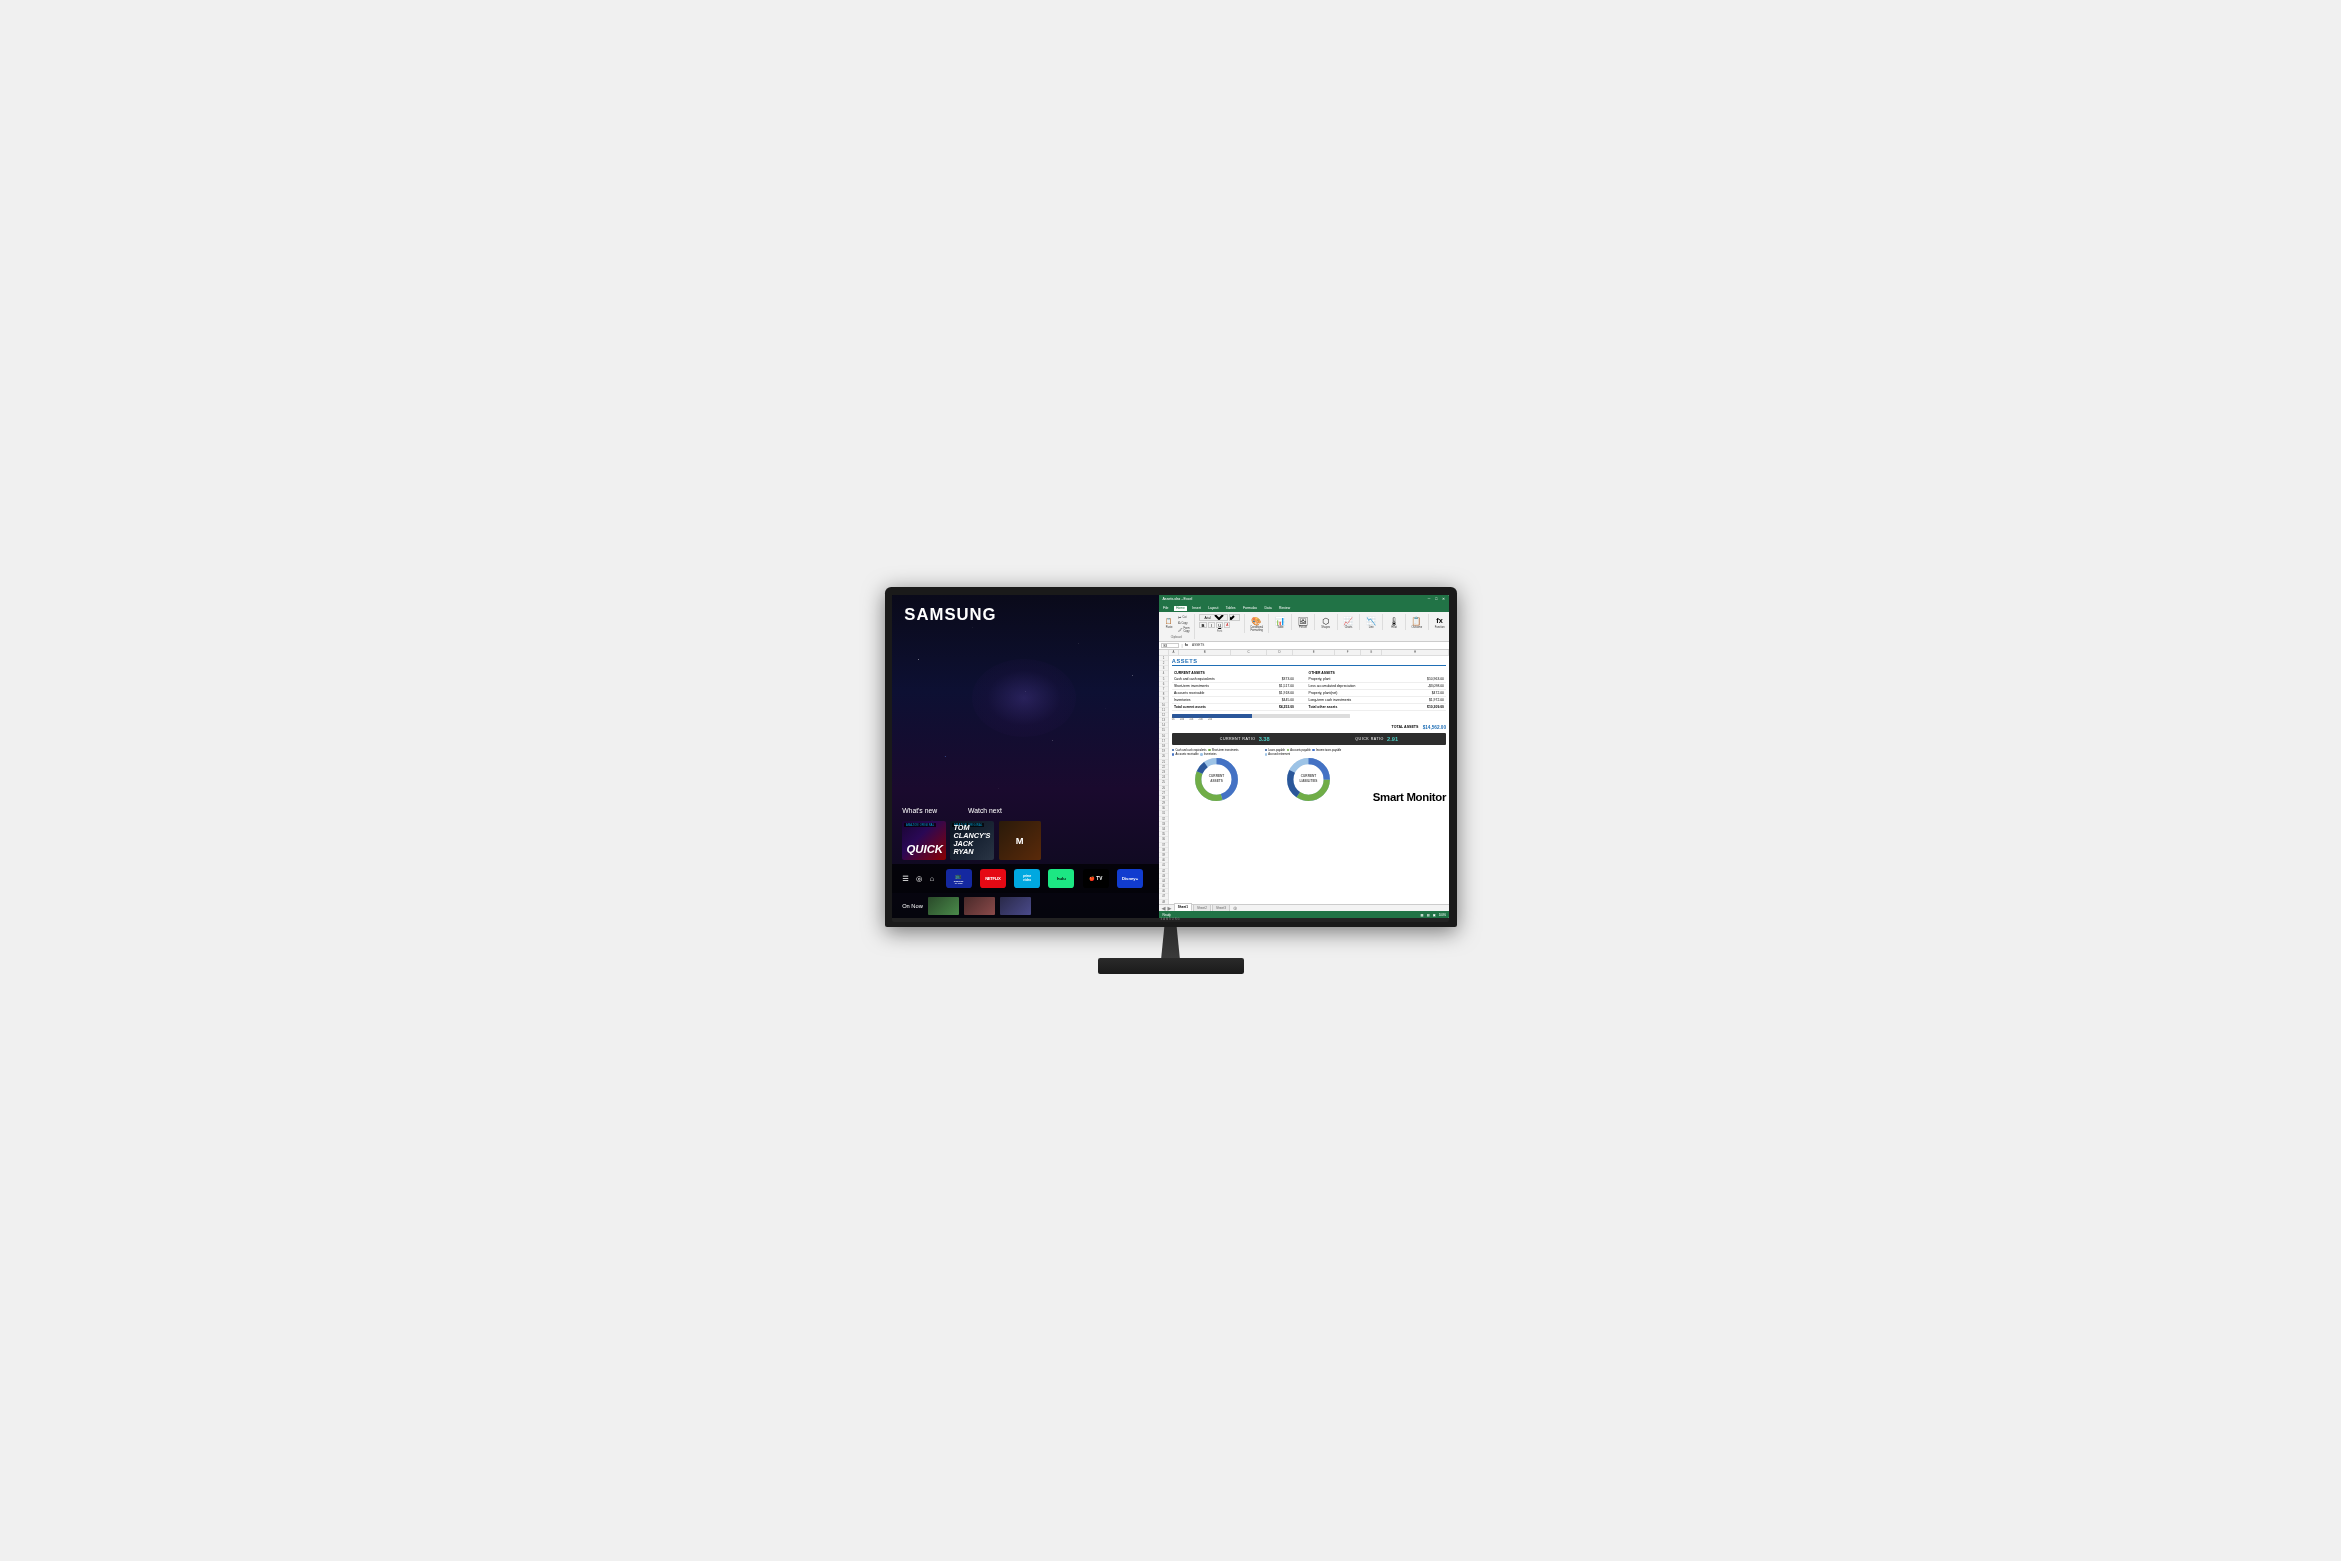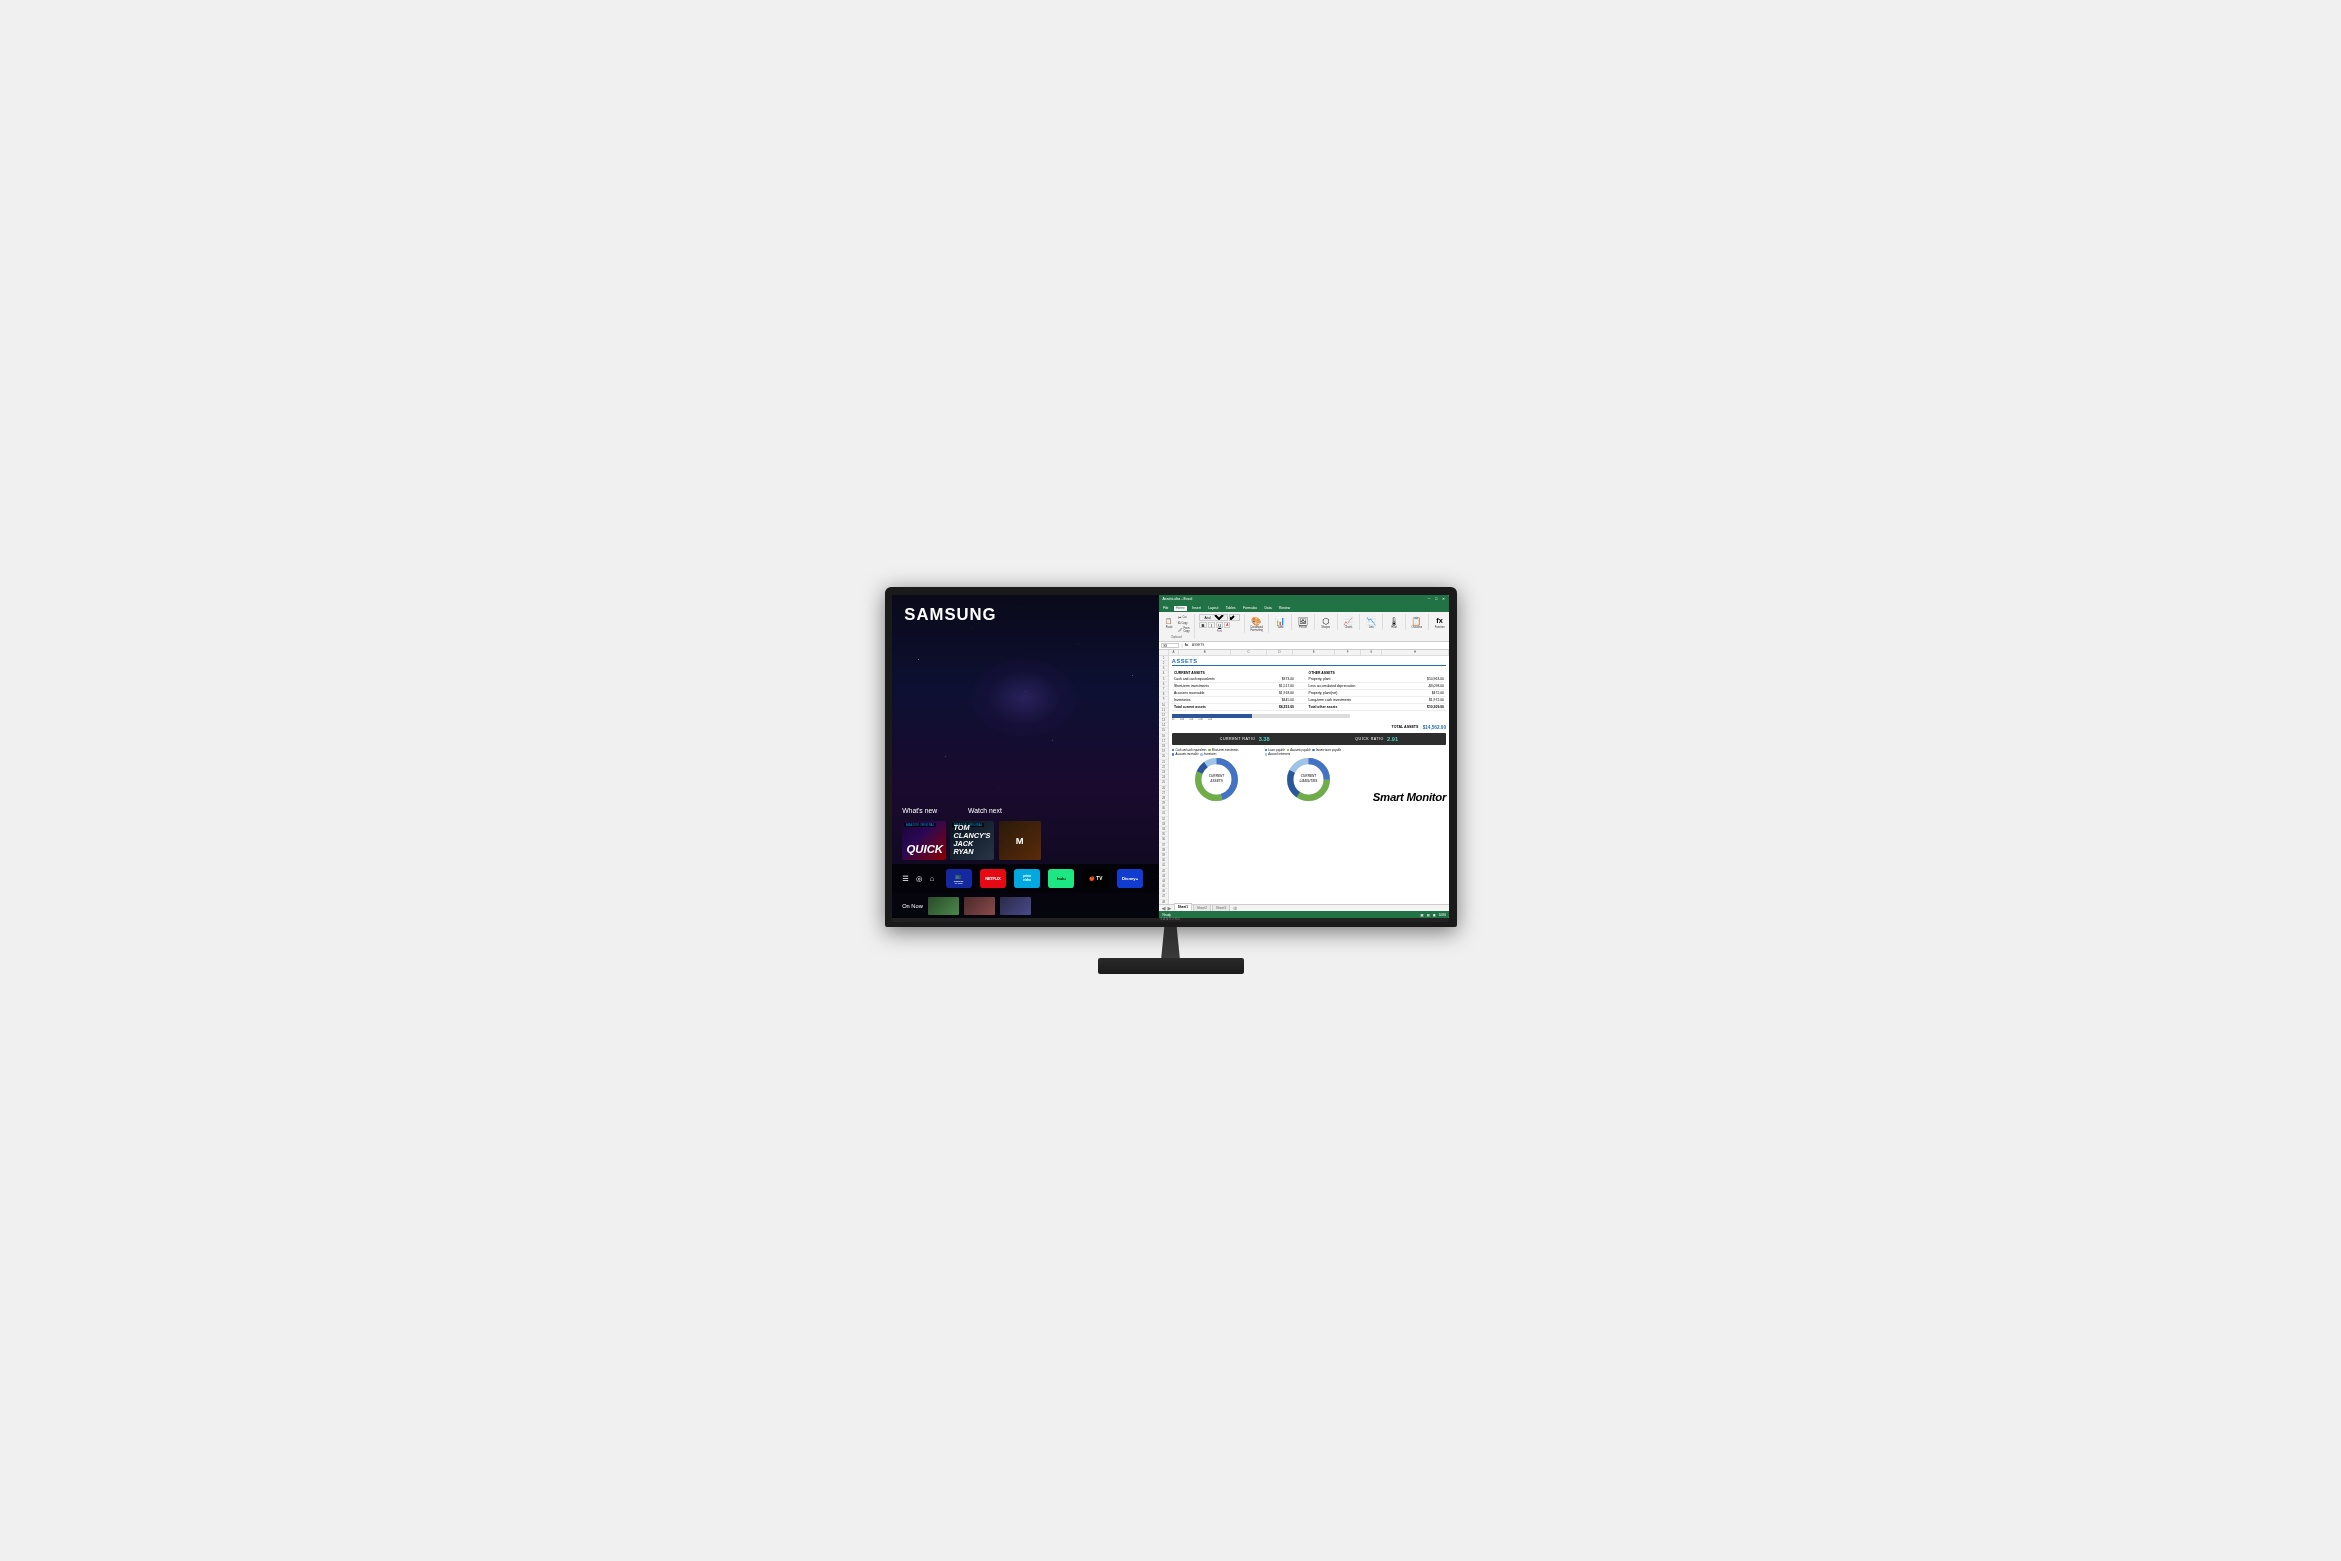--- a/index.html
+++ b/index.html
@@ -406,21 +406,20 @@
       display: flex;
       align-items: center;
       gap: 3.1px;
     }
     .ratio-label { font-size: 3.6px; letter-spacing: 0.5px; }
     .ratio-value { font-size: 5.7px; font-weight: 700; color: #4ECDC4; }
     .charts-section {
       display: flex;
       gap: 4px;
       margin-top: 2.1px;
-      font-style: italic;
     }
     .chart-container {
       flex: 1;
       display: flex;
       flex-direction: column;
       align-items: center;
     }
     .chart-legend {
       font-size: 2.6px;
       display: flex;

